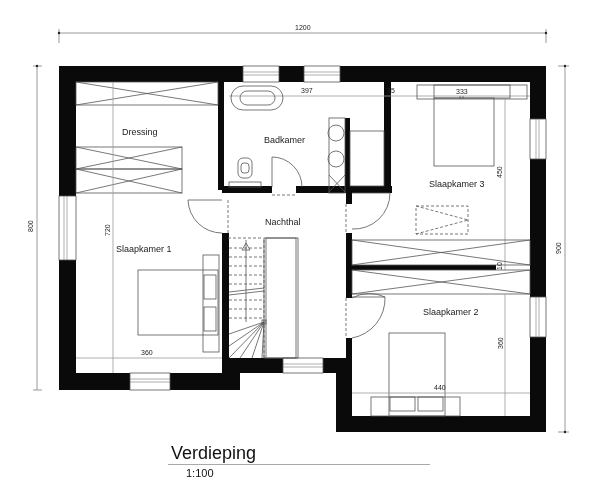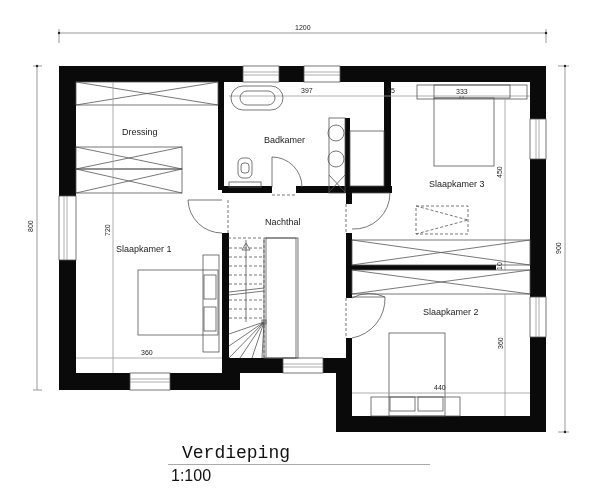--- a/index.html
+++ b/index.html
@@ -1,22 +1,22 @@
 <!DOCTYPE html>
 <html><head>
 <meta charset="utf-8">
 <style>
   html, body { margin:0; padding:0; background:#ffffff; }
   body { width:600px; height:504px; position:relative; overflow:hidden; font-family:"Liberation Sans", sans-serif; }
   svg { position:absolute; left:0; top:0; }
   .lbl { font-family:"Liberation Sans", sans-serif; fill:#222; }
-  .title-block { position:absolute; left:182px; top:443px;font-family:Liberation Mono, monospace; }
+  .title-block { position:absolute; left:171px; top:443px; }
   .title { font-size:18px; color:#111; margin:0; line-height:20px; }
   .title-line { position:absolute; left:168px; top:464px; width:262px; height:1px; background:#aaa; }
-  .scale { position:absolute; left:171px; top:467px; font-size:16px; color:#111; }
+  .scale { position:absolute; left:186px; top:467px; font-size:11px; color:#111; }
 </style>
 </head>
 <body>
 
 <svg width="600" height="504" viewBox="0 0 600 504" xmlns="http://www.w3.org/2000/svg">
 
   <g stroke="#999" stroke-width="1" fill="none">
 
     <line x1="59" y1="33" x2="546" y2="33"></line>
     <line x1="59" y1="29" x2="59" y2="43"></line>

